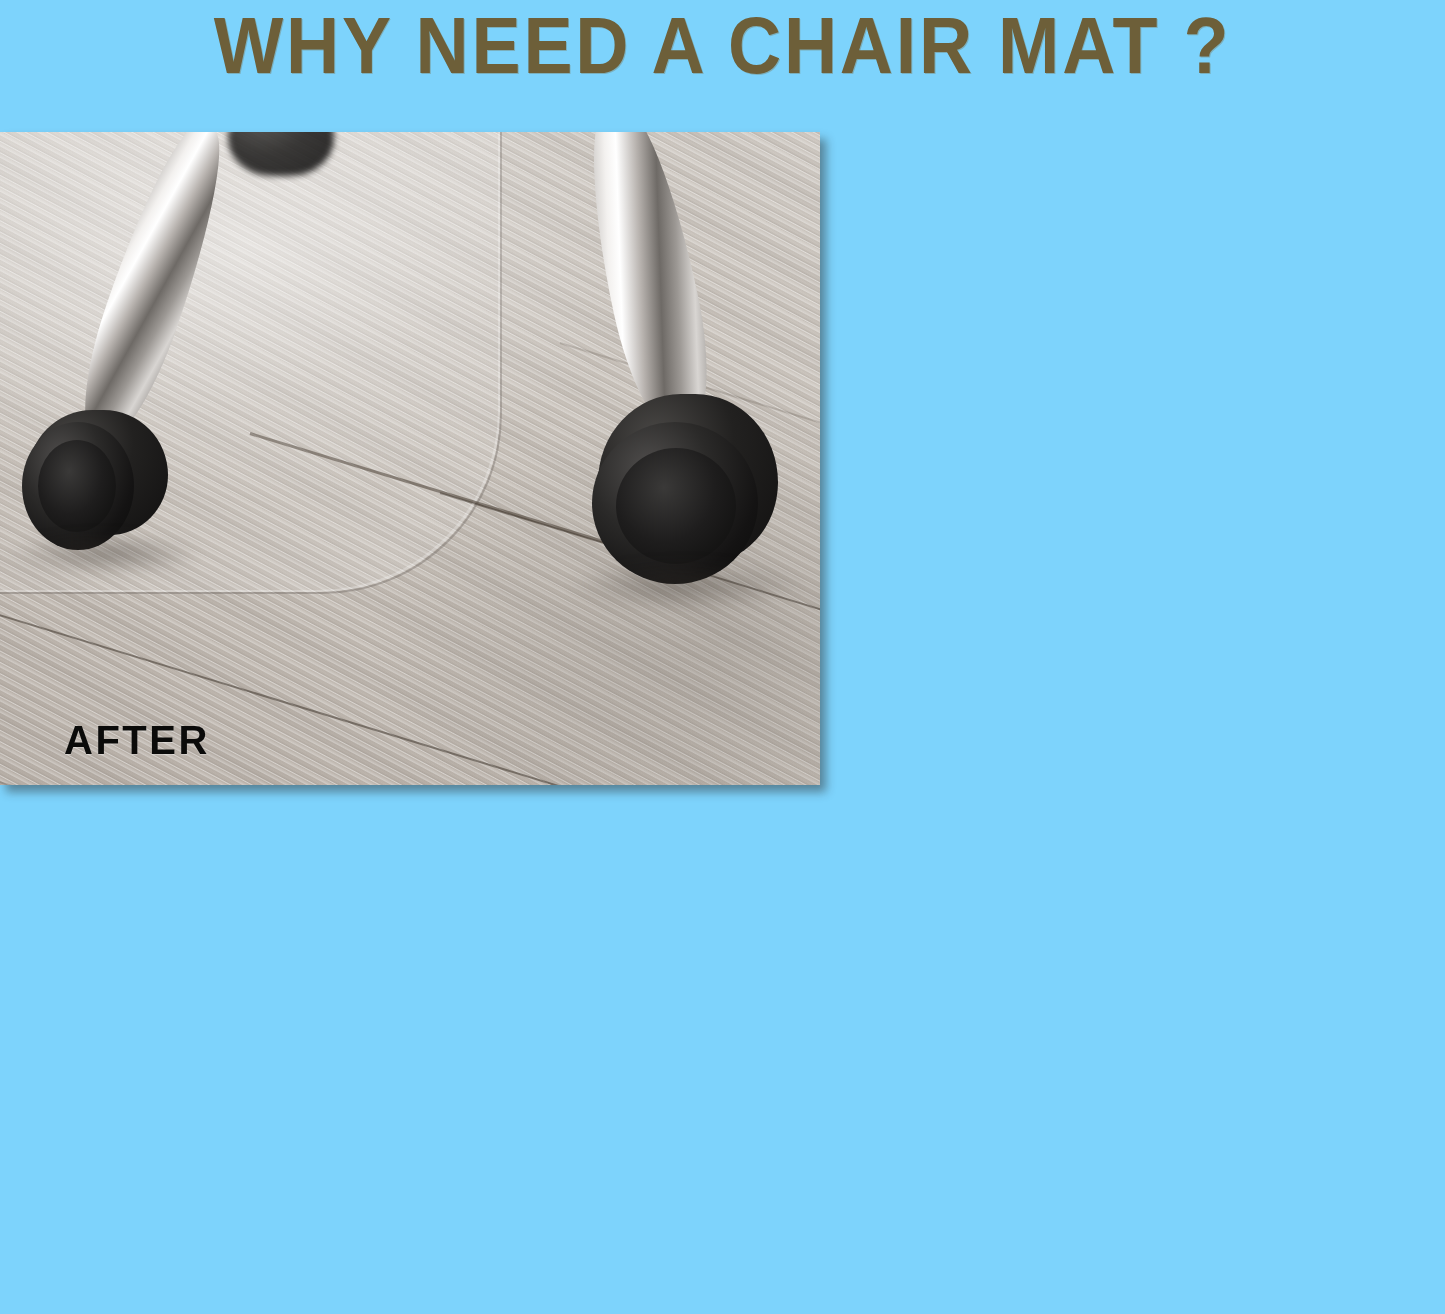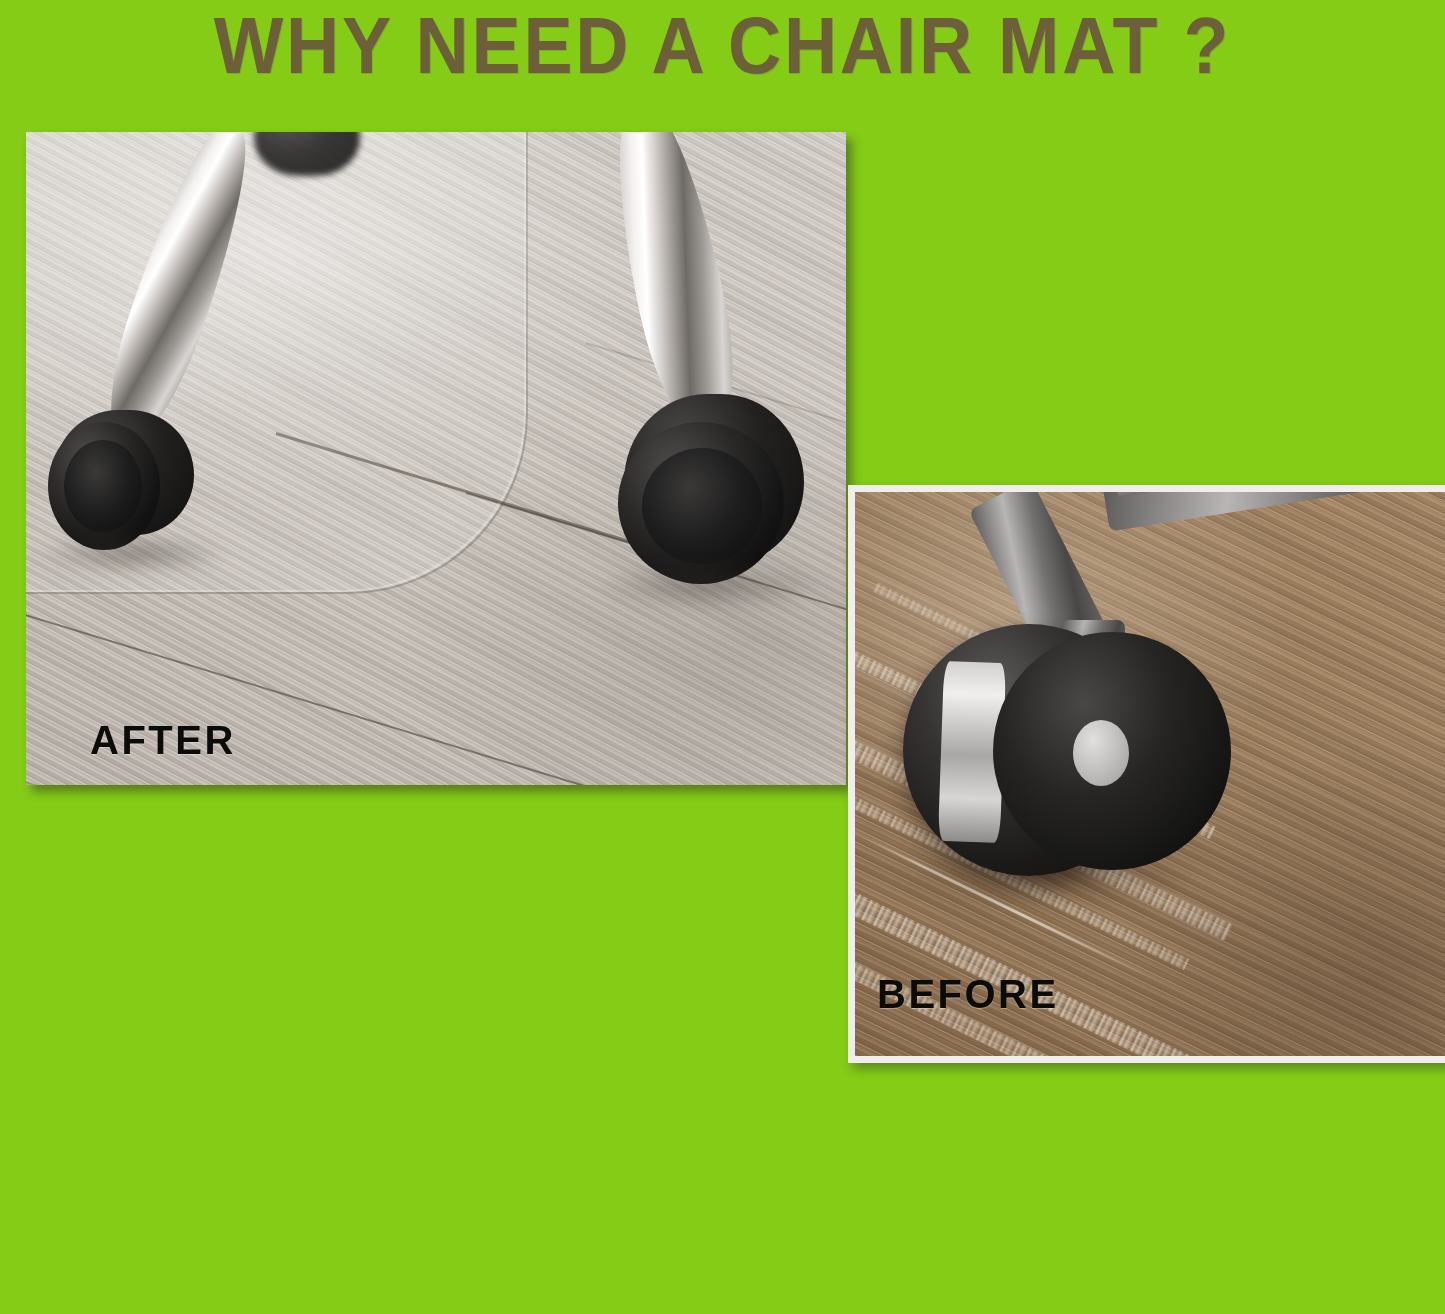--- a/index.html
+++ b/index.html
@@ -5,21 +5,21 @@
 <style>
   html, body {
     margin: 0;
     padding: 0;
     background: #ffffff;
   }
   #page {
     position: relative;
     width: 1445px;
     height: 1314px;
-    background: #84cc16;
+    background: #7dd3fc;
     overflow: hidden;
     font-family: "Liberation Sans", sans-serif;
   }
 
   
   .heading {
     position: absolute;
     left: 0;
     top: -2px;
     width: 1445px;
@@ -34,21 +34,20 @@
     transform: scaleX(0.92);
     transform-origin: center top;
     white-space: nowrap;
     text-shadow: 1px 1px 0 rgba(120,108,70,0.35);
   }
 
   
   .photo {
     position: absolute;
     overflow: hidden;
-    margin-left: 26px;
   }
 
   
   #after-photo {
     left: 0;
     top: 132px;
     width: 820px;
     height: 653px;
     box-shadow: 6px 7px 9px rgba(40,38,36,0.45);
     background: #cfc9c2;
@@ -318,45 +317,15 @@
     <div class="caster-inner" style="left:616px; top:316px; width:120px; height:116px;"></div>
 
     <div style="position:absolute; left:10px; top:400px; width:190px; height:44px; border-radius:50%;
                 background:radial-gradient(ellipse, rgba(60,54,48,0.42), rgba(0,0,0,0) 72%); filter:blur(6px);"></div>
     <div style="position:absolute; left:570px; top:430px; width:230px; height:48px; border-radius:50%;
                 background:radial-gradient(ellipse, rgba(60,54,48,0.40), rgba(0,0,0,0) 72%); filter:blur(7px);"></div>
 
     <div class="photo-label" id="label-after-inner" style="left:64px; top:586px;">AFTER</div>
   </div>
 
-  <div class="photo" id="before-photo">
-
-    <div class="floor-brown"></div>
-
-    <div class="scuff-band" style="left:-20px; top:150px; width:420px; height:14px; transform:rotate(26deg); opacity:.80;"></div>
-    <div class="scuff-band" style="left:-40px; top:230px; width:460px; height:18px; transform:rotate(26deg); opacity:.85;"></div>
-    <div class="scuff-band" style="left:-10px; top:300px; width:380px; height:12px; transform:rotate(26deg); opacity:.72;"></div>
-    <div class="scuff-band" style="left:-60px; top:372px; width:440px; height:22px; transform:rotate(26deg); opacity:.88;"></div>
-    <div class="scuff-band" style="left:-40px; top:452px; width:400px; height:16px; transform:rotate(26deg); opacity:.75;"></div>
-    <div class="scuff-band" style="left:20px; top:90px; width:300px; height:10px; transform:rotate(26deg); opacity:.55;"></div>
-    <div class="scuff" style="left:40px; top:200px; width:300px; height:3px; transform:rotate(26deg); opacity:.7;"></div>
-    <div class="scuff" style="left:0px; top:340px; width:340px; height:3px; transform:rotate(26deg); opacity:.65;"></div>
-
-    <div class="brown-sheen"></div>
-
-    <div class="gray-leg" style="left:196px; top:-18px; width:70px; height:190px; transform:rotate(-27deg); transform-origin:bottom center;"></div>
-    <div class="gray-leg" style="left:250px; top:-22px; width:430px; height:62px; transform:rotate(-9deg); transform-origin:left center;"></div>
-    <div class="leg-top-strip" style="left:262px; top:-12px; width:400px; height:17px; transform:rotate(-9deg); transform-origin:left center; opacity:.85;"></div>
-    <div class="gray-leg" style="left:206px; top:128px; width:64px; height:60px;"></div>
-
-    <div style="position:absolute; left:40px; top:330px; width:320px; height:90px; border-radius:50%;
-                background:radial-gradient(ellipse, rgba(48,32,18,0.40), rgba(0,0,0,0) 70%); filter:blur(10px);"></div>
-
-    <div class="big-tire" style="left:48px; top:132px; width:252px; height:252px;"></div>
-    <div class="big-hub-band" style="left:86px; top:170px; width:62px; height:180px; border-radius:6px / 30px; transform:rotate(2deg);"></div>
-    <div class="big-face" style="left:138px; top:140px; width:238px; height:238px;"></div>
-    <div class="big-cap" style="left:218px; top:228px; width:56px; height:66px;"></div>
-
-    <div class="photo-label" id="label-before-inner" style="left:22px; top:480px;">BEFORE</div>
-  </div>
 
 
 </div>
 
 </body></html>

